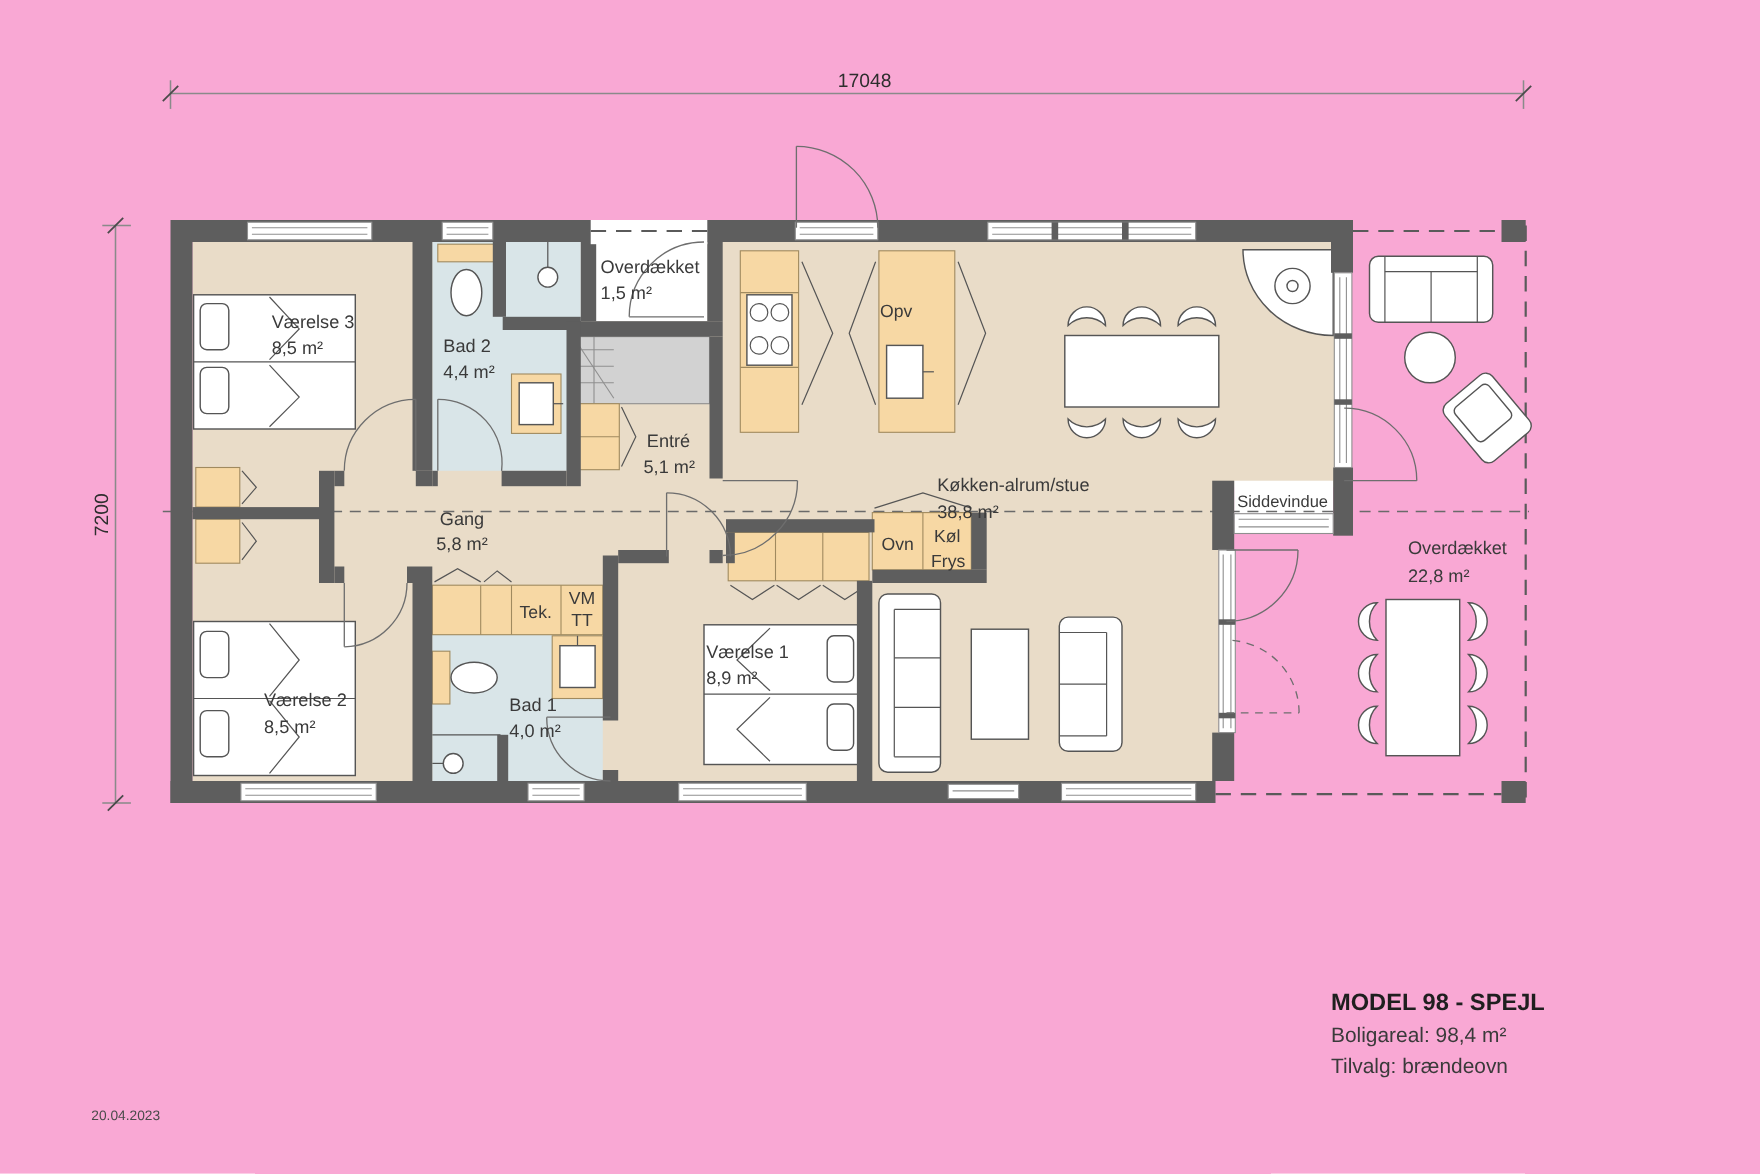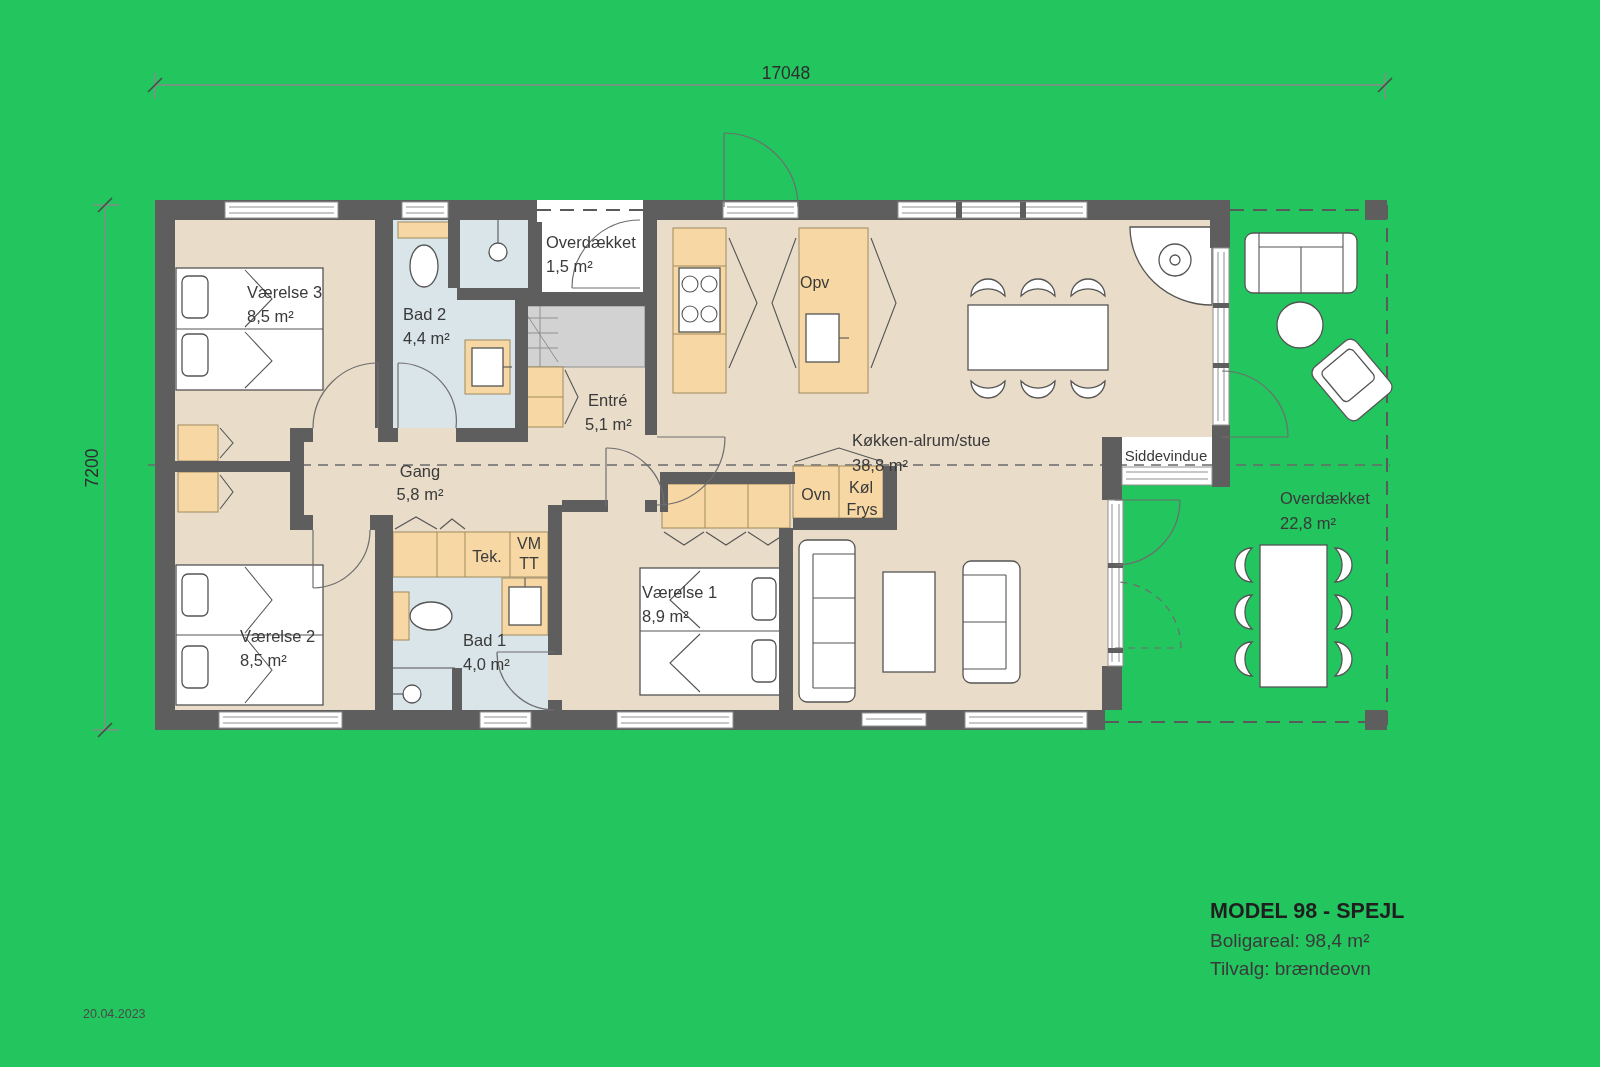--- a/index.html
+++ b/index.html
@@ -1,19 +1,19 @@
 <!DOCTYPE html>
 <html><head>
 <meta charset="utf-8">
 <style>
   html,body{margin:0;padding:0;background:#ffffff;}
   .canvas{
     position:relative;
     width:1600px;height:1067px;
-    background:#22c55e;
+    background:#f9a8d4;
     font-family:"Liberation Sans", sans-serif;
     overflow:hidden;
   }
   svg{display:block;}
   text{fill:#3a3a3a;}
   .room-name{font-size:16.5px;}
   .room-area{font-size:16.5px;}
   .fixture-label{font-size:16px;}
   .small-label{font-size:15px;}
   .dim-label{font-size:17.5px;fill:#2e2e2e;}

